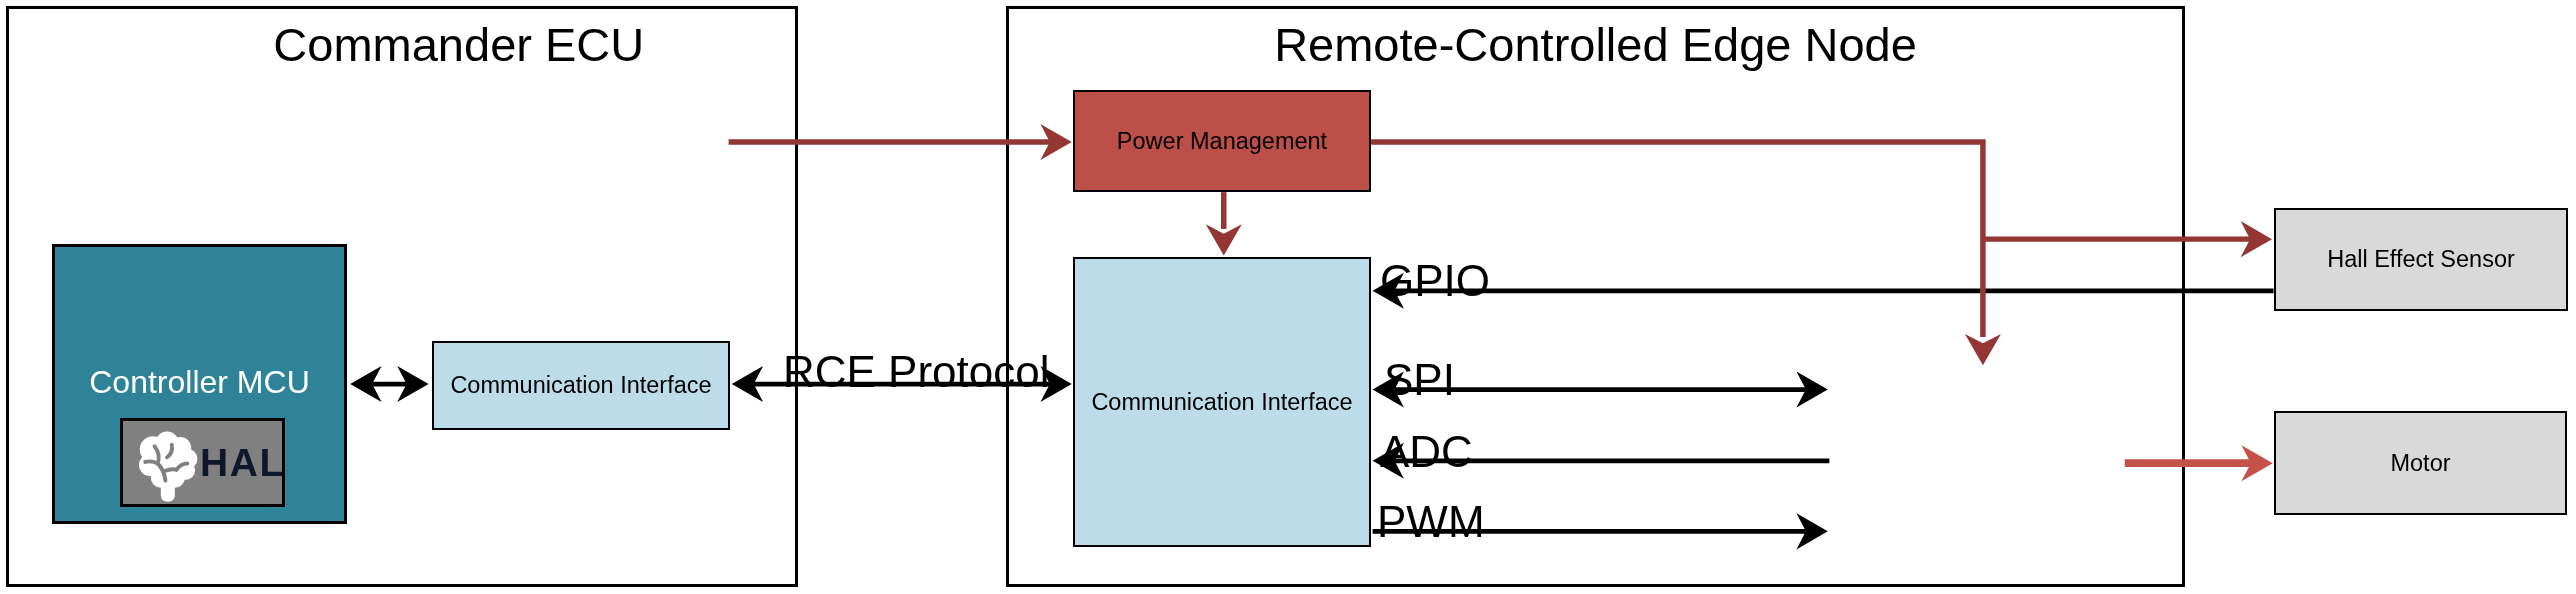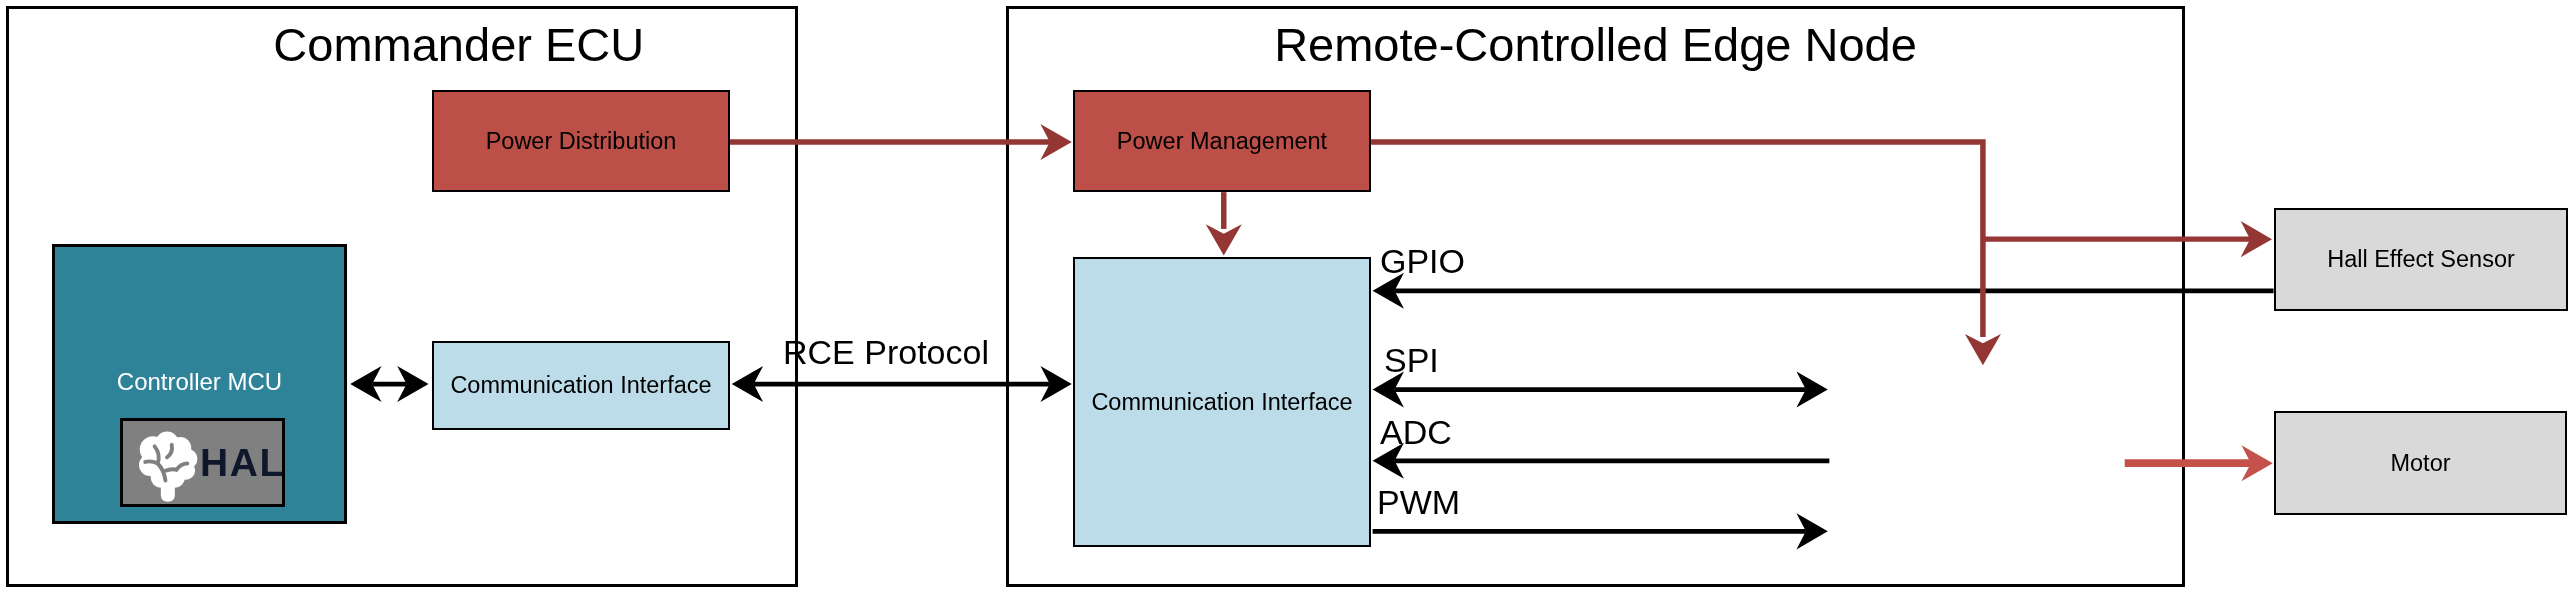--- a/index.html
+++ b/index.html
@@ -26,35 +26,35 @@
   }
   .box-label{
     font-size:23.5px;color:#000;text-align:center;white-space:pre;line-height:27px;
   }
   .red-box{background:#BC4F47;}
   .blue-box{background:#BCDCE9;}
   .gray-box{background:#D9D9D9;}
   .dark-gray-box{background:#7F7F7F;}
   .teal-box{background:#2E8399;border-width:3.1px;}
   .mcu-label{
-    position:absolute;z-index:12;color:#fff;font-size:24px;
+    position:absolute;z-index:12;color:#fff;font-size:32px;
     text-align:center;white-space:pre;line-height:28px;
   }
   .hal-badge{
     position:absolute;box-sizing:border-box;z-index:11;
     background:#808080;border:3.1px solid #000;
   }
   .hal-text{
     position:absolute;left:77px;top:0;right:0;bottom:0;
     display:flex;align-items:center;justify-content:flex-start;
     color:#0f172a;font-size:39px;font-weight:bold;letter-spacing:1.6px;
   }
   .sig-label{
-    position:absolute;z-index:12;font-size:34px;color:#000;
-    line-height:38px;white-space:pre;
+    position:absolute;z-index:12;font-size:44px;color:#000;
+    line-height:38px;white-space:pre;margin-top:20px;
   }
   #connectors{position:absolute;left:0;top:0;z-index:5;}
 </style>
 </head>
 <body>
 
 <div id="canvas">
 
   <div class="frame" style="left:6.3px;top:6.3px;width:792px;height:581px;"></div>
   <div class="frame" style="left:1006px;top:6.3px;width:1179px;height:581px;"></div>
@@ -116,23 +116,20 @@
       <line x1="1562" y1="245" x2="1562" y2="292" stroke-width="7"></line>
       <polygon stroke="none" points="1562,326 1539,286 1562,298 1585,286"></polygon>
     </g>
 
     <g stroke="#C4524A" fill="#C4524A">
       <line x1="2712" y1="591" x2="2873" y2="591" stroke-width="10"></line>
       <polygon stroke="none" points="2901,591 2861,568 2873,591 2861,614"></polygon>
     </g>
   </svg>
 
-  <div class="box red-box" style="left:432px;top:90px;width:298px;height:102px;">
-    <span class="box-label">Power Distribution</span>
-  </div>
 
   <div class="box teal-box" style="left:52px;top:244px;width:295px;height:280px;"></div>
   <div class="mcu-label" style="left:52px;top:368px;width:295px;">Controller MCU</div>
 
   <div class="hal-badge" style="left:120px;top:418px;width:165px;height:89px;">
     <svg width="75" height="81" viewBox="0 0 96 104" style="position:absolute;left:4.7px;top:1.6px;">
       <g fill="#ffffff" stroke="none">
         <circle cx="32" cy="34" r="17"></circle>
         <circle cx="50" cy="26" r="15"></circle>
         <circle cx="67" cy="32" r="14"></circle>

